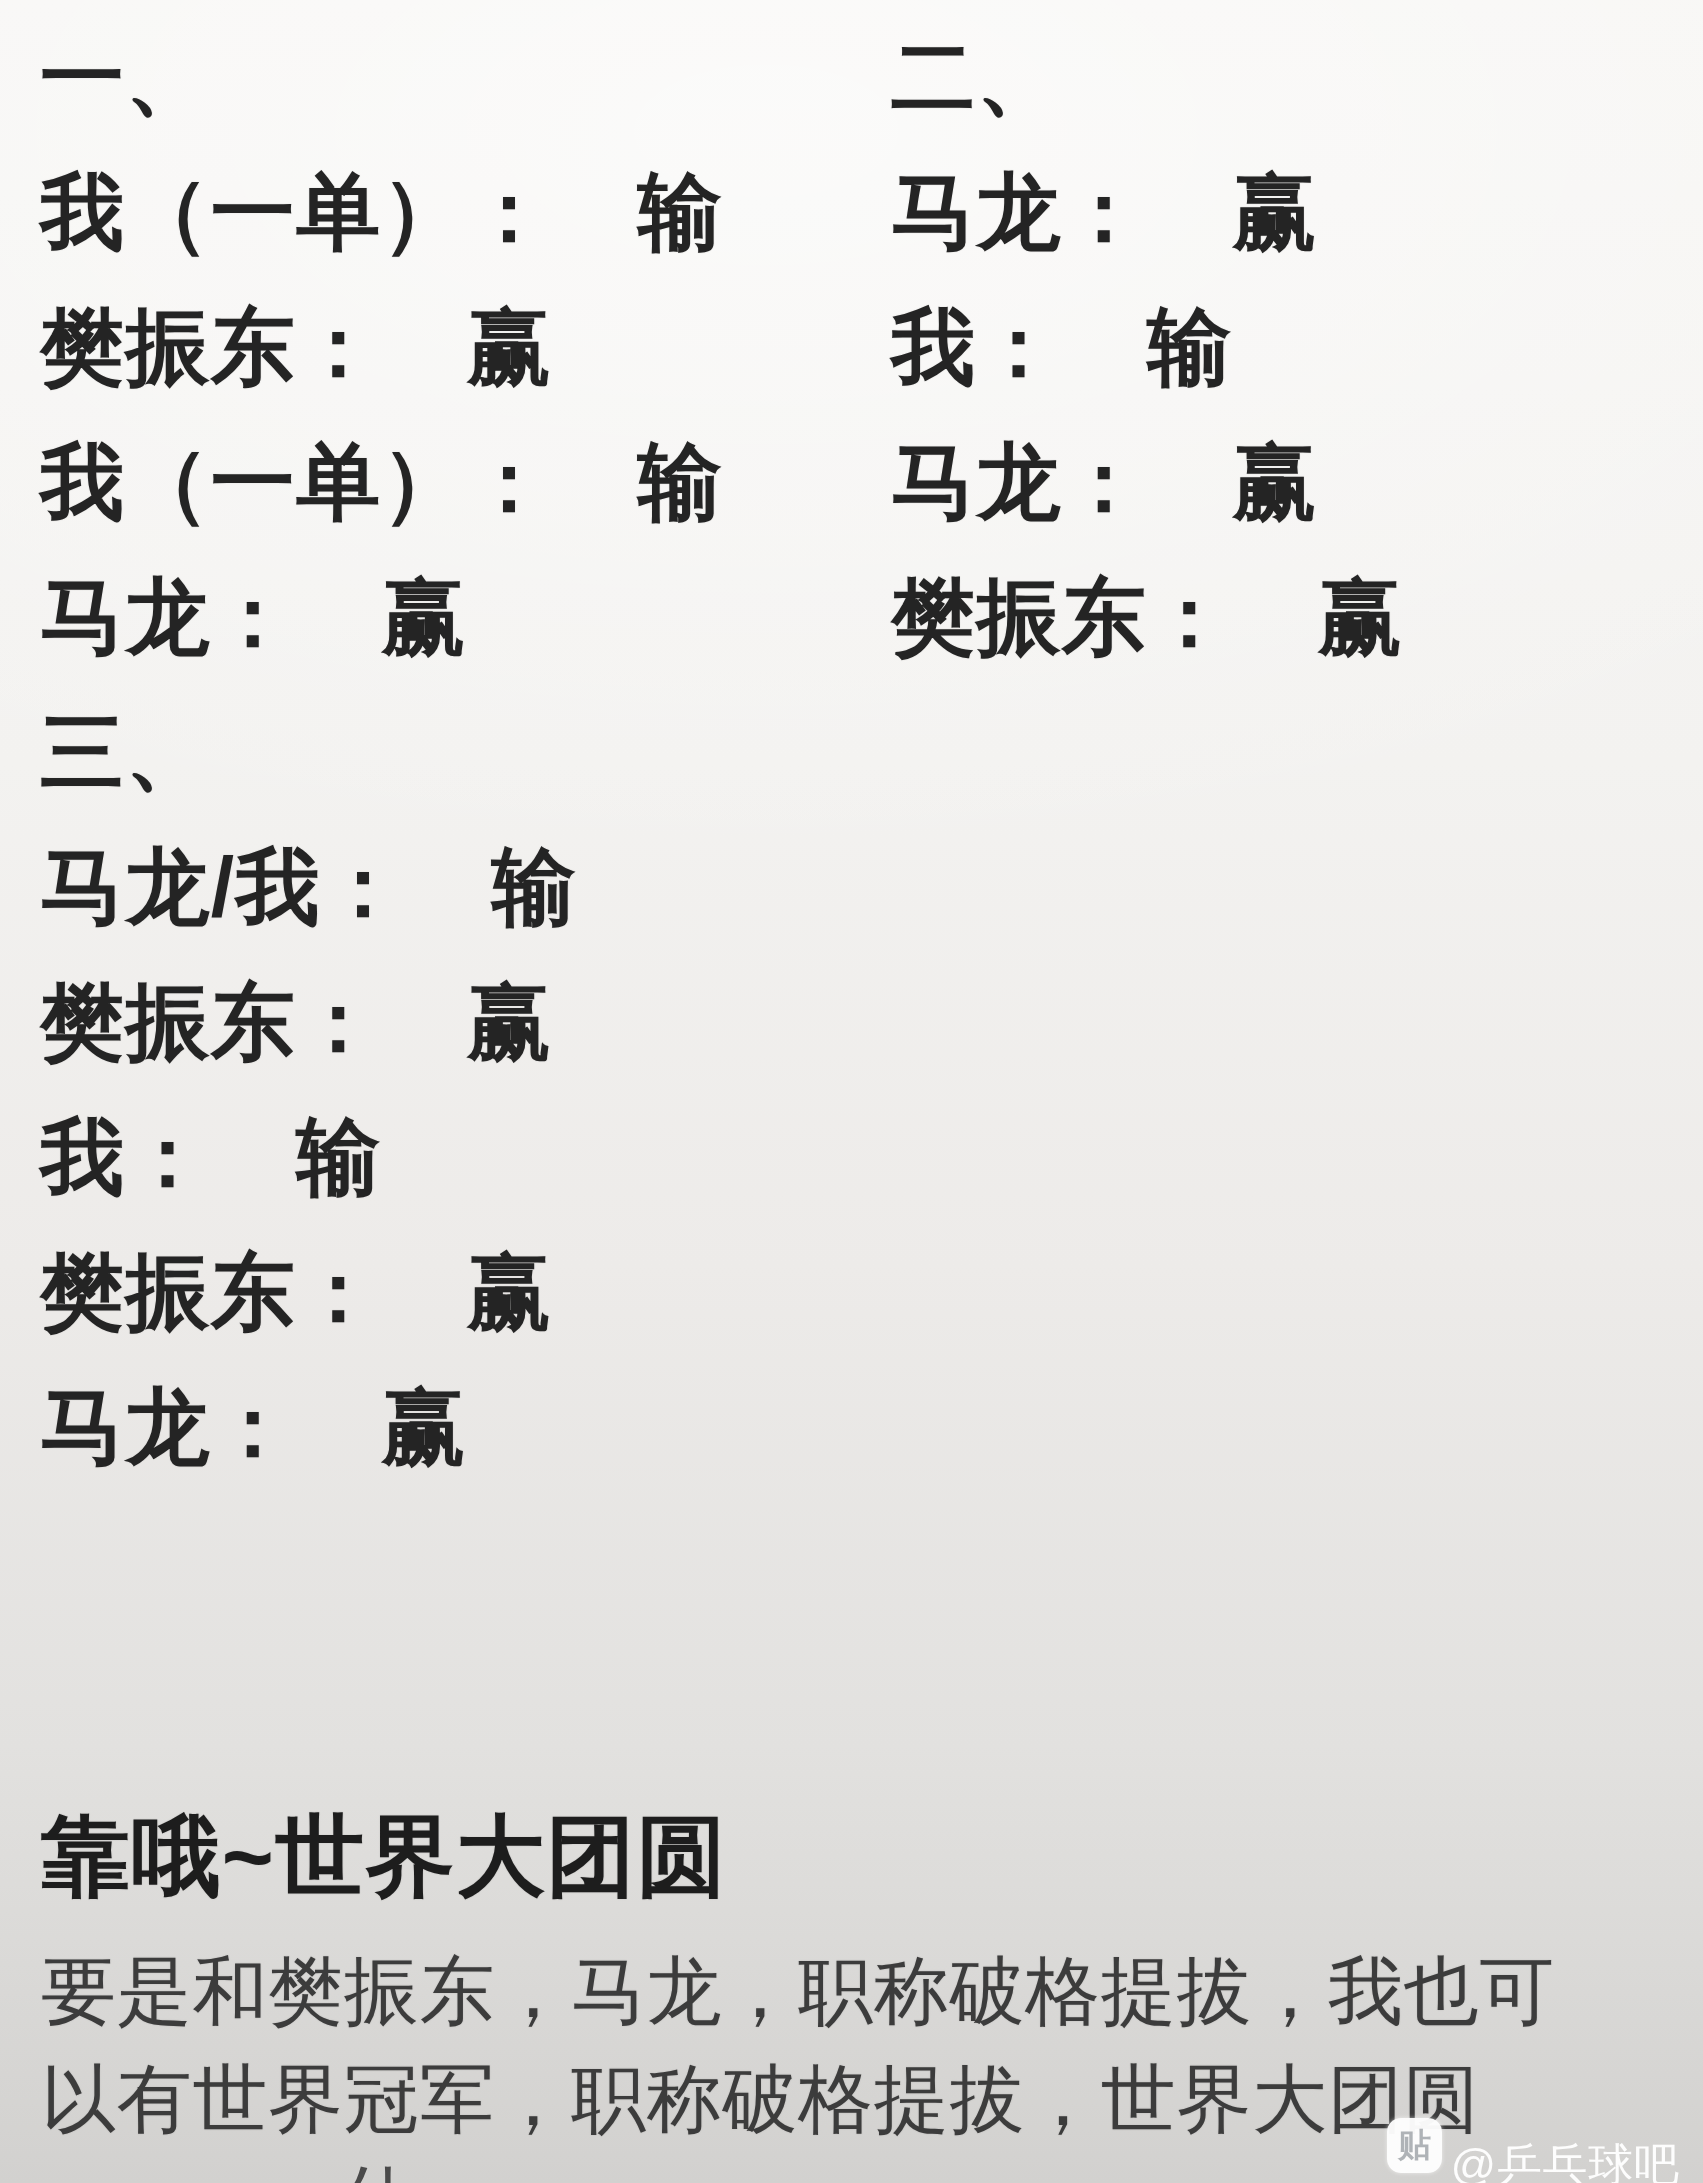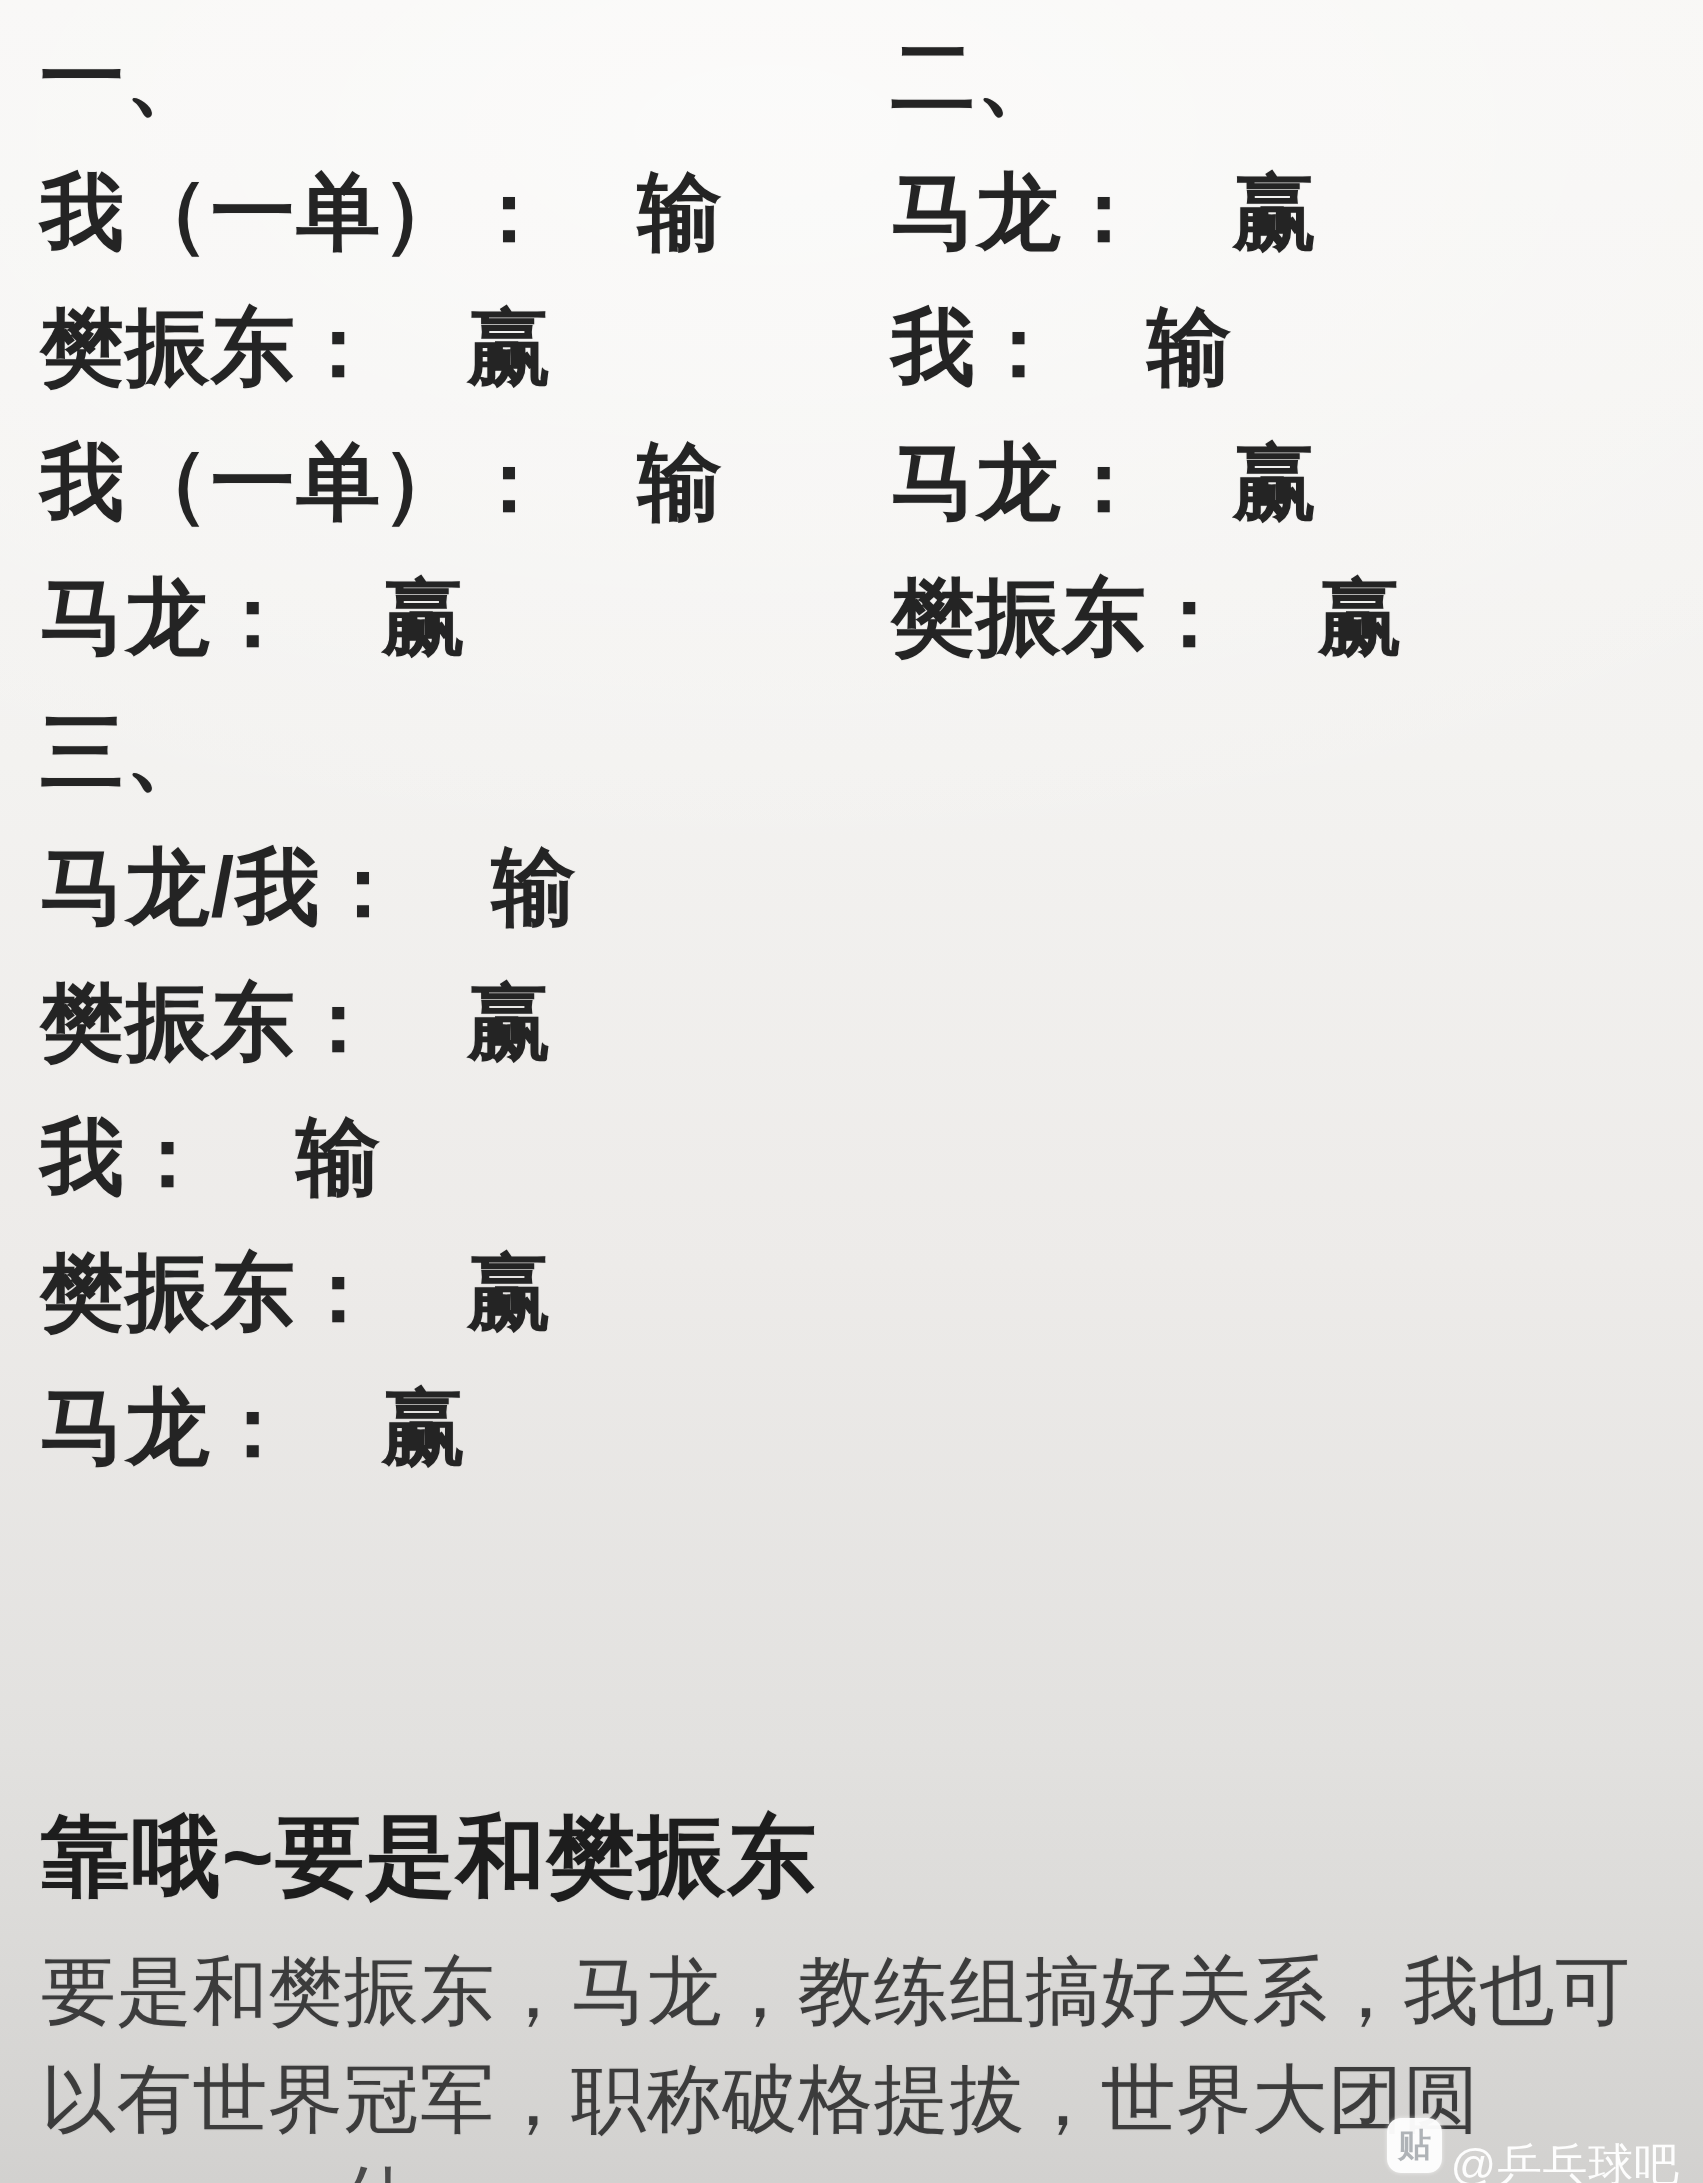--- a/index.html
+++ b/index.html
@@ -102,24 +102,24 @@
   </div>
 
   <div class="col col-right">
     <div class="line">二、</div>
     <div class="line">马龙：　赢</div>
     <div class="line">我：　输</div>
     <div class="line">马龙：　赢</div>
     <div class="line">樊振东：　赢</div>
   </div>
 
-  <div class="headline">靠哦~要是和樊振东</div>
+  <div class="headline">靠哦~世界大团圆</div>
 
   <div class="commentary">
-    <div class="commentary-line">要是和樊振东，马龙，教练组搞好关系，我也可</div>
+    <div class="commentary-line">要是和樊振东，马龙，职称破格提拔，我也可</div>
     <div class="commentary-line">以有世界冠军，职称破格提拔，世界大团圆</div>
   </div>
 
   <div class="cutoff">什</div>
 
   <div class="watermark">
     <div class="wm-icon">
       <span>贴</span>
     </div>
     <div class="wm-handle">@乒乓球吧</div>

